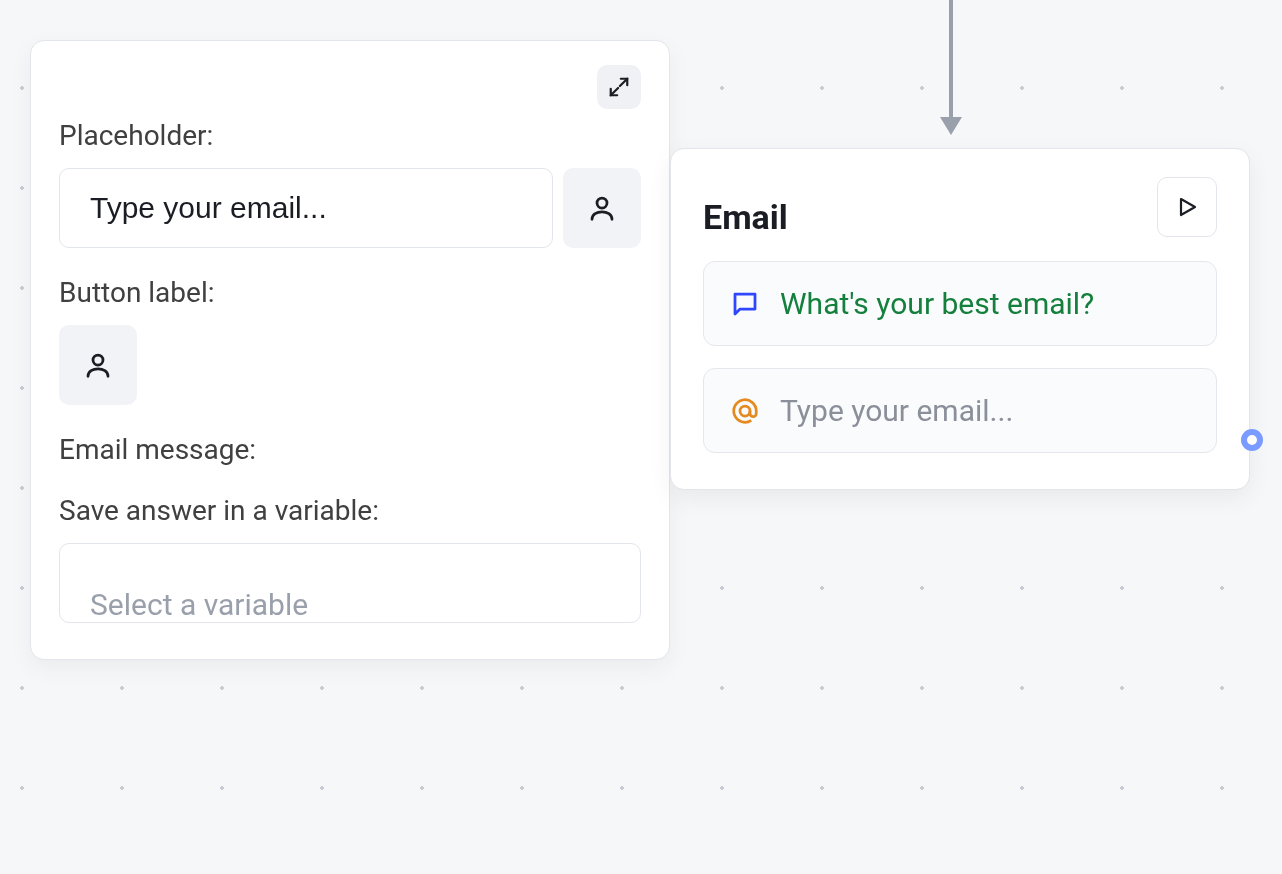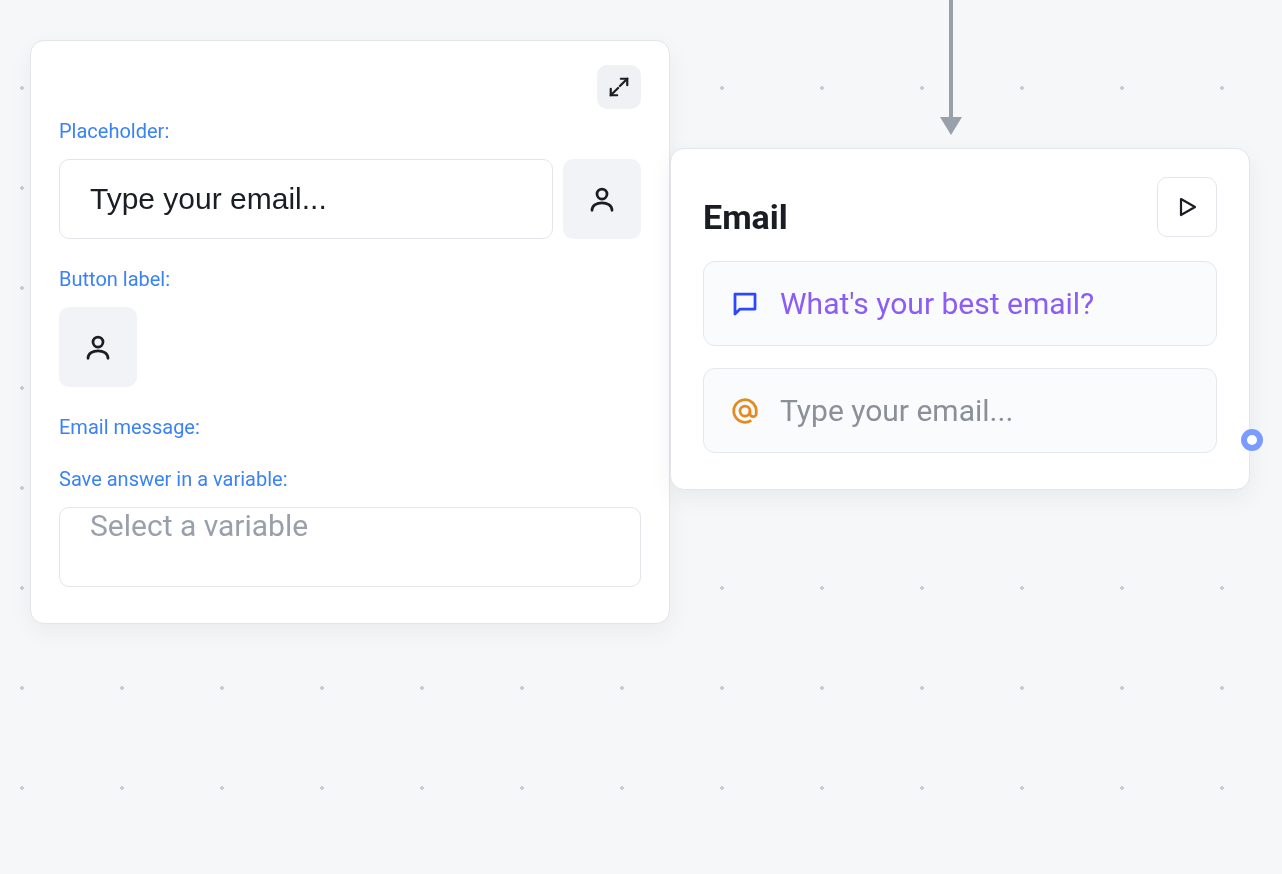--- a/index.html
+++ b/index.html
@@ -41,22 +41,22 @@
     border-radius: 10px;
     background: #f0f1f4;
     display: flex;
     align-items: center;
     justify-content: center;
     cursor: pointer;
   }
   .field-group { margin-bottom: 28px; }
   .field-group:last-child { margin-bottom: 2px; }
   .field-label {
-    font-size: 20px;
-    color: #3b82f6;
+    font-size: 28px;
+    color: #404040;
     margin-bottom: 16px;
     display: block;
   }
   .input-row { display: flex; gap: 10px; }
   .text-input {
     flex: 1;
     height: 80px;
     border: 1px solid #e2e5ea;
     border-radius: 10px;
     padding: 0 30px;
@@ -82,21 +82,21 @@
   .select-input {
     width: 100%;
     height: 80px;
     border: 1px solid #e2e5ea;
     border-radius: 10px;
     padding: 0 30px;
     font-size: 30px;
     color: #9aa0ab;
     background: #fff;
     display: flex;
-    align-items: flex-start;
+    align-items: flex-end;
     cursor: pointer;
   }
   
   .node {
     position: absolute;
     left: 670px;
     top: 148px;
     width: 580px;
     background: #fff;
     border: 1px solid #e2e5ea;
@@ -132,21 +132,21 @@
     border-radius: 12px;
     padding: 24px 26px;
     display: flex;
     align-items: center;
     gap: 20px;
     margin-bottom: 22px;
   }
   .msg-box:last-child { margin-bottom: 0; }
   .msg-text {
     font-size: 30px;
-    color: #8b5cf6;
+    color: #15803d;
   }
   .msg-placeholder { color: #8a8f9a; }
   
   .arrow-line {
     position: absolute;
     left: 949px;
     top: 0;
     width: 4px;
     height: 123px;
     background: #9aa0ab;

